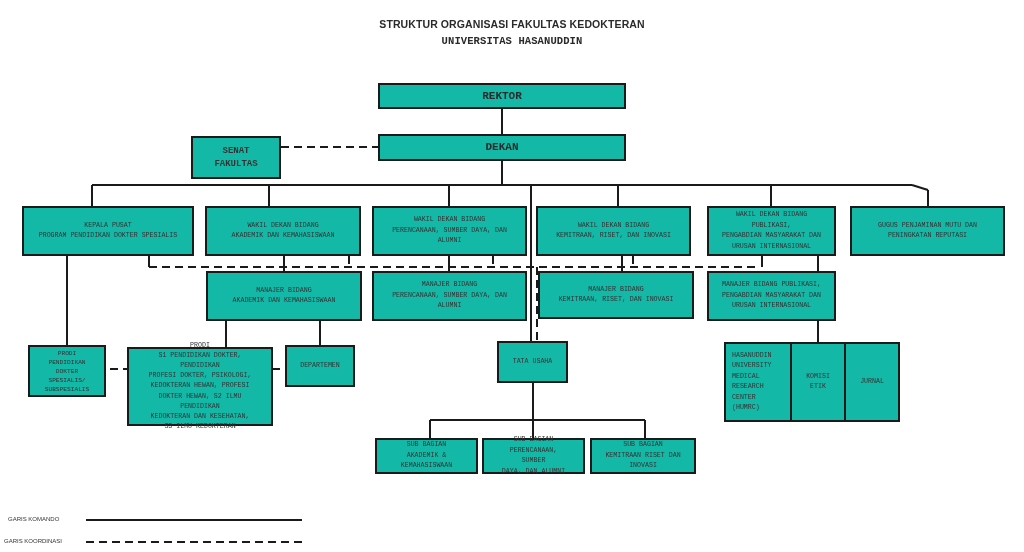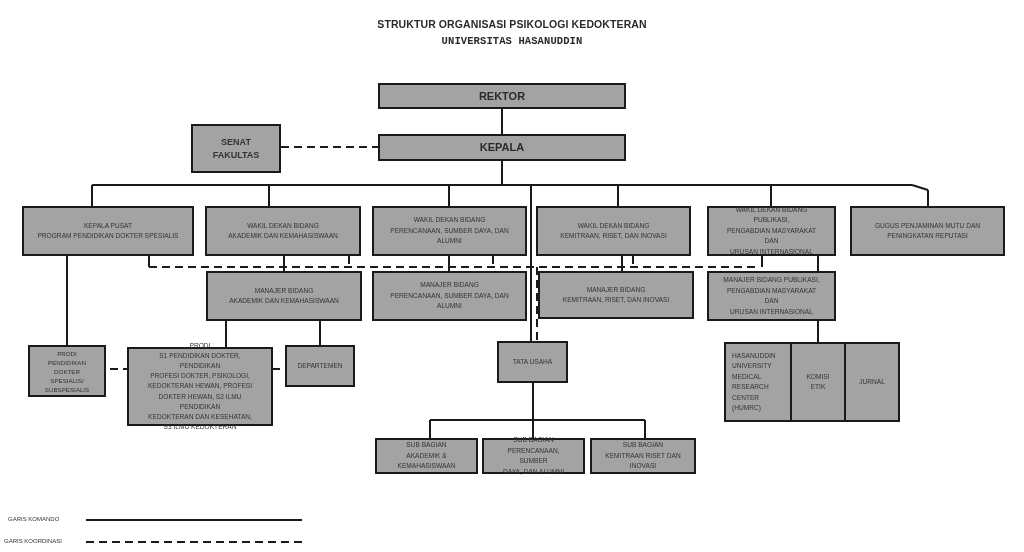--- a/index.html
+++ b/index.html
@@ -4,32 +4,32 @@
 <style>
   html, body { margin: 0; padding: 0; background: #ffffff; }
   body { width: 1024px; height: 552px; position: relative; overflow: hidden;
          font-family: "Liberation Sans", sans-serif; color: #222; }
   .title { position: absolute; left: 0; width: 1024px; text-align: center;
            font-weight: bold; font-size: 10.5px; letter-spacing: 0.1px; color: #2a2a2a; }
   #t1 { top: 18px; }
   #t2 { top: 35px; font-family: Liberation Mono, monospace; }
   svg#lines { position: absolute; left: 0; top: 0; }
   .box { position: absolute; box-sizing: border-box; border: 2px solid #1a1a1a;
-         background: #a3a3a3; display: flex; align-items: center; justify-content: center;
+         background: #14b8a6; display: flex; align-items: center; justify-content: center;
          text-align: center; font-size: 6.6px; line-height: 10.5px; color: #333;
-         padding: 0 12px; white-space: pre-line; }
+         padding: 0 12px; white-space: pre-line; font-family: Liberation Mono, monospace; }
   .box.big { font-size: 11px; font-weight: bold; color: #2a2a2a; }
   .box.mid { font-size: 9px; font-weight: bold; line-height: 13px; }
   .box.left { justify-content: flex-start; text-align: left; padding-left: 6px; }
   .legend-label { position: absolute; font-size: 6px; color: #333; }
 </style>
 </head>
 <body>
 
-<div class="title" id="t1">STRUKTUR  ORGANISASI PSIKOLOGI KEDOKTERAN</div>
+<div class="title" id="t1">STRUKTUR  ORGANISASI FAKULTAS KEDOKTERAN</div>
 <div class="title" id="t2">UNIVERSITAS  HASANUDDIN</div>
 
 <svg id="lines" width="1024" height="552">
   <g stroke="#1a1a1a" stroke-width="2" fill="none">
 
     <line x1="502" y1="108" x2="502" y2="135"></line>
     <line x1="502" y1="160" x2="502" y2="185"></line>
     <line x1="92" y1="185" x2="912" y2="185"></line>
 
     <line x1="92" y1="185" x2="92" y2="206"></line>
@@ -78,22 +78,22 @@
 
     <line x1="149" y1="255" x2="149" y2="267"></line>
     <line x1="349" y1="255" x2="349" y2="264"></line>
     <line x1="493" y1="255" x2="493" y2="264"></line>
     <line x1="633" y1="255" x2="633" y2="264"></line>
     <line x1="762" y1="255" x2="762" y2="267"></line>
   </g>
 </svg>
 
 <div class="box big" style="left:378px;top:83px;width:248px;height:26px;">REKTOR</div>
-<div class="box big" style="left:378px;top:134px;width:248px;height:27px;">KEPALA</div>
-<div class="box mid" style="left:191px;top:124px;width:90px;height:49px;">SENAT
+<div class="box big" style="left:378px;top:134px;width:248px;height:27px;">DEKAN</div>
+<div class="box mid" style="left:191px;top:136px;width:90px;height:43px;">SENAT
 FAKULTAS</div>
 
 <div class="box" style="left:22px;top:206px;width:172px;height:50px;">KEPALA PUSAT
 PROGRAM PENDIDIKAN DOKTER SPESIALIS</div>
 <div class="box" style="left:205px;top:206px;width:156px;height:50px;">WAKIL DEKAN BIDANG
 AKADEMIK DAN KEMAHASISWAAN</div>
 <div class="box" style="left:372px;top:206px;width:155px;height:50px;">WAKIL DEKAN BIDANG
 PERENCANAAN, SUMBER DAYA, DAN
 ALUMNI</div>
 <div class="box" style="left:536px;top:206px;width:155px;height:50px;">WAKIL DEKAN BIDANG

